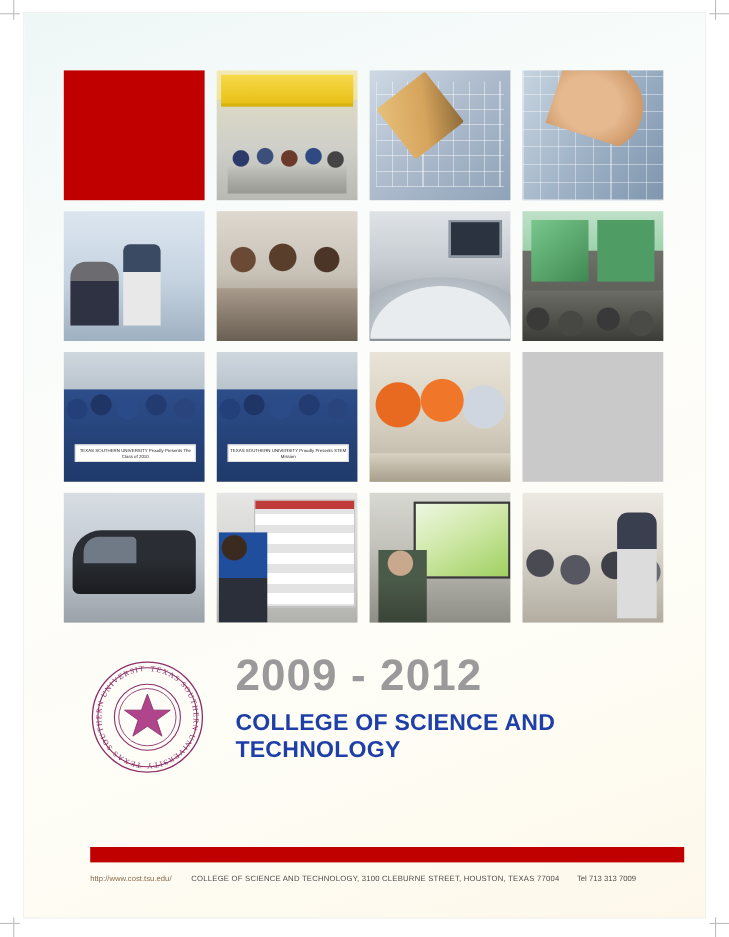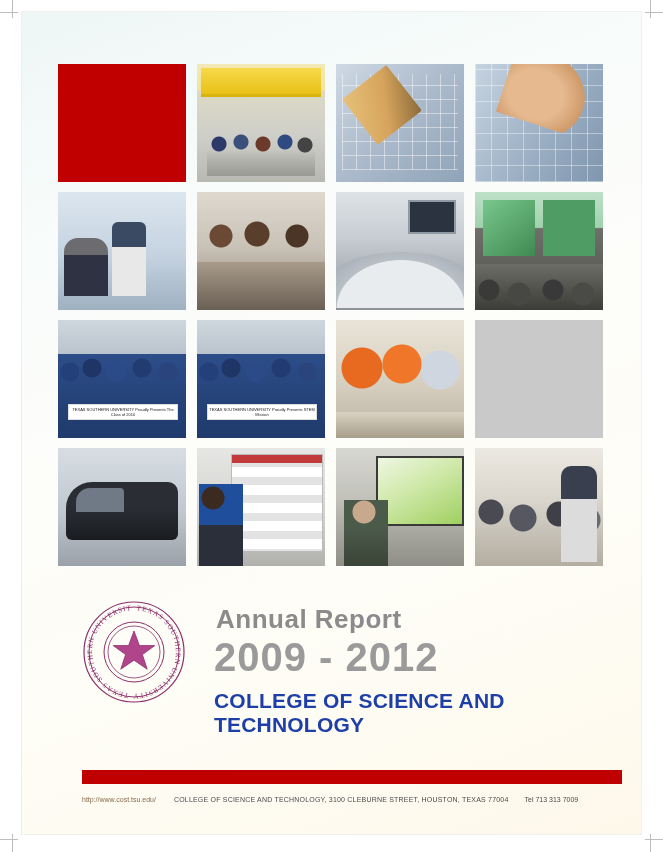--- a/index.html
+++ b/index.html
@@ -420,21 +420,20 @@
       <text font-size="7" fill="#8d2f6a" font-family="'Liberation Serif',serif" letter-spacing="1">
         <textPath href="#sealTop" startOffset="2%">TEXAS SOUTHERN UNIVERSITY</textPath>
       </text>
       <path id="sealBot" d="M52,94 a42,42 0 0,1 0,-84" fill="none"></path>
       <text font-size="7" fill="#8d2f6a" font-family="'Liberation Serif',serif" letter-spacing="1">
         <textPath href="#sealBot" startOffset="4%">TEXAS SOUTHERN UNIVERSITY</textPath>
       </text>
     </svg>
 
     <div class="titles">
-      <div class="t-annual">Annual Report</div>
       <div class="t-years">2009 - 2012</div>
       <div class="t-college">COLLEGE OF SCIENCE AND TECHNOLOGY</div>
     </div>
   </div>
 
   <div class="red-bar"></div>
 
   <div class="footer">
     <span class="url">http://www.cost.tsu.edu/</span>
     <span class="addr">COLLEGE OF SCIENCE AND TECHNOLOGY, 3100 CLEBURNE STREET, HOUSTON, TEXAS 77004</span>

